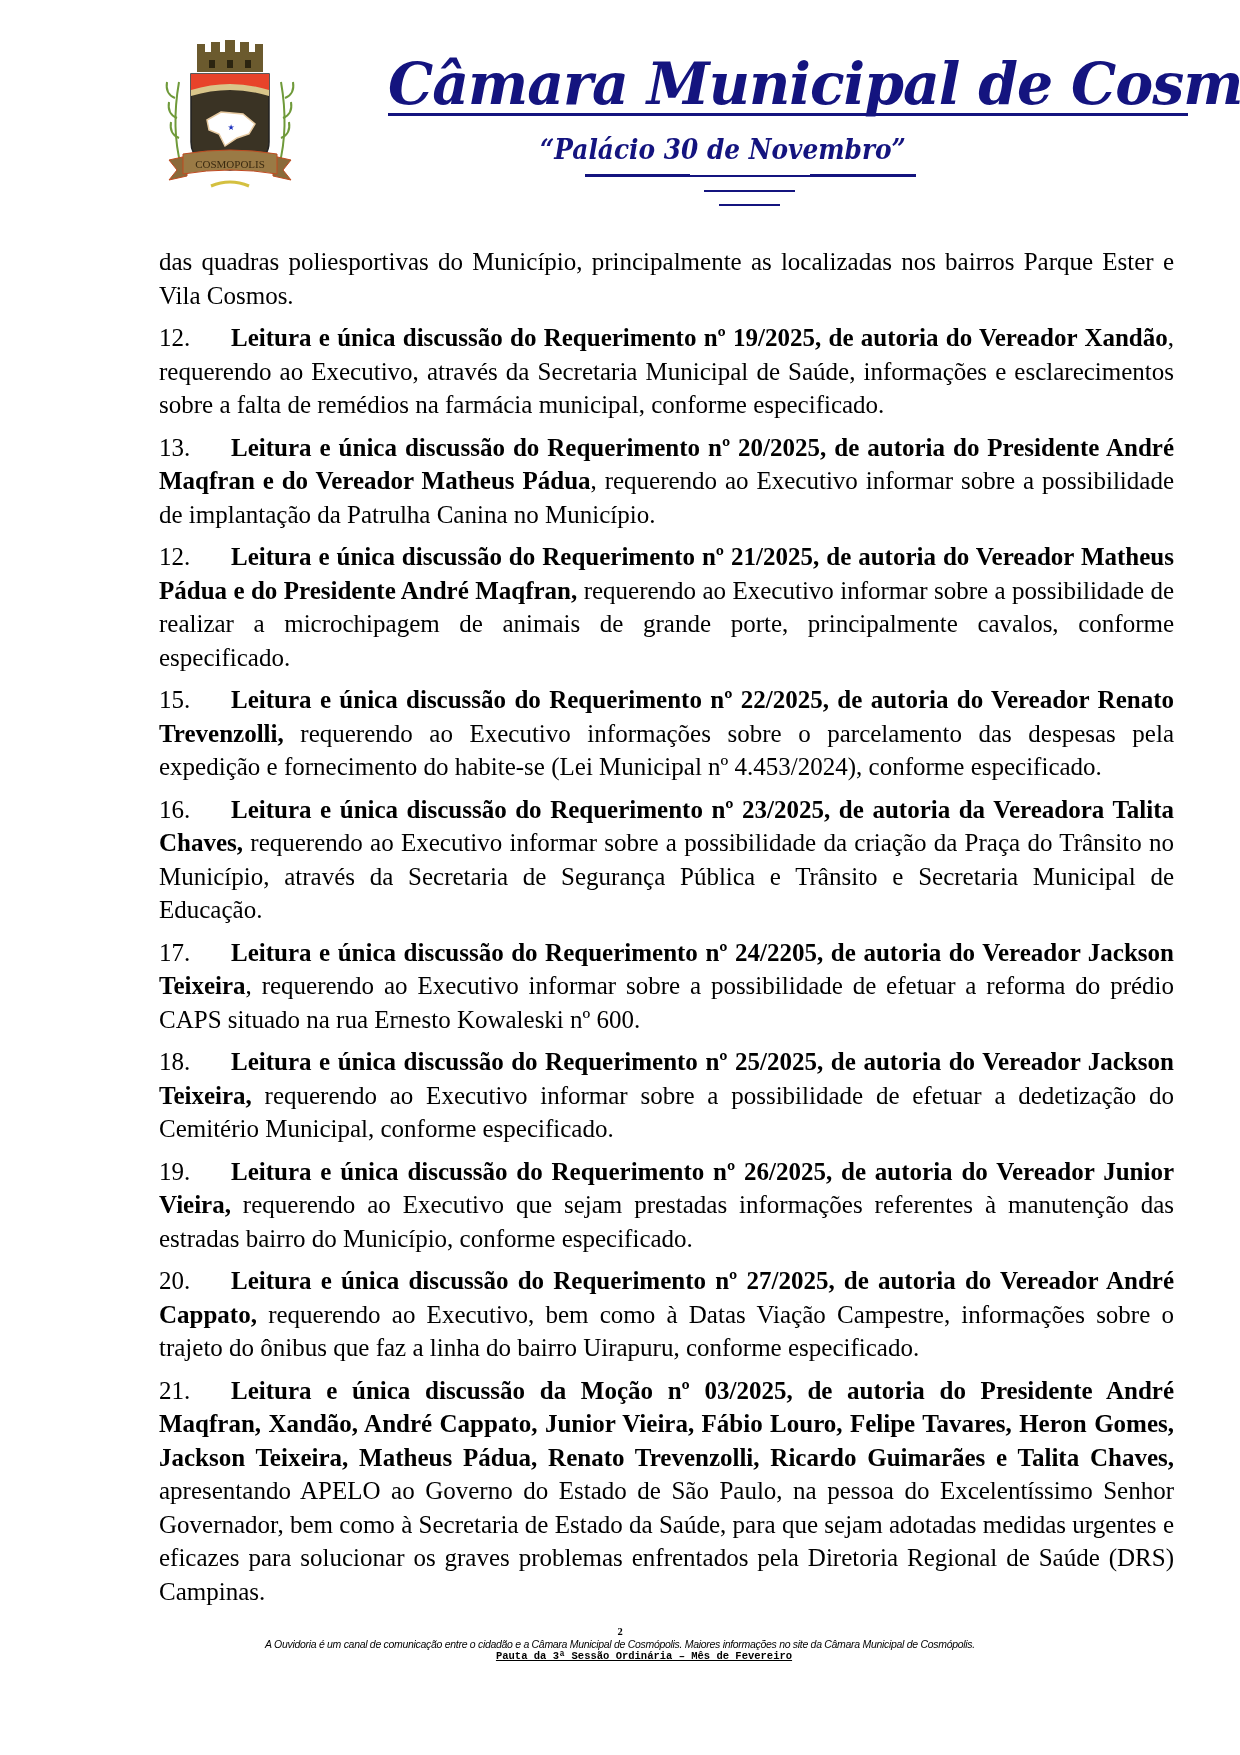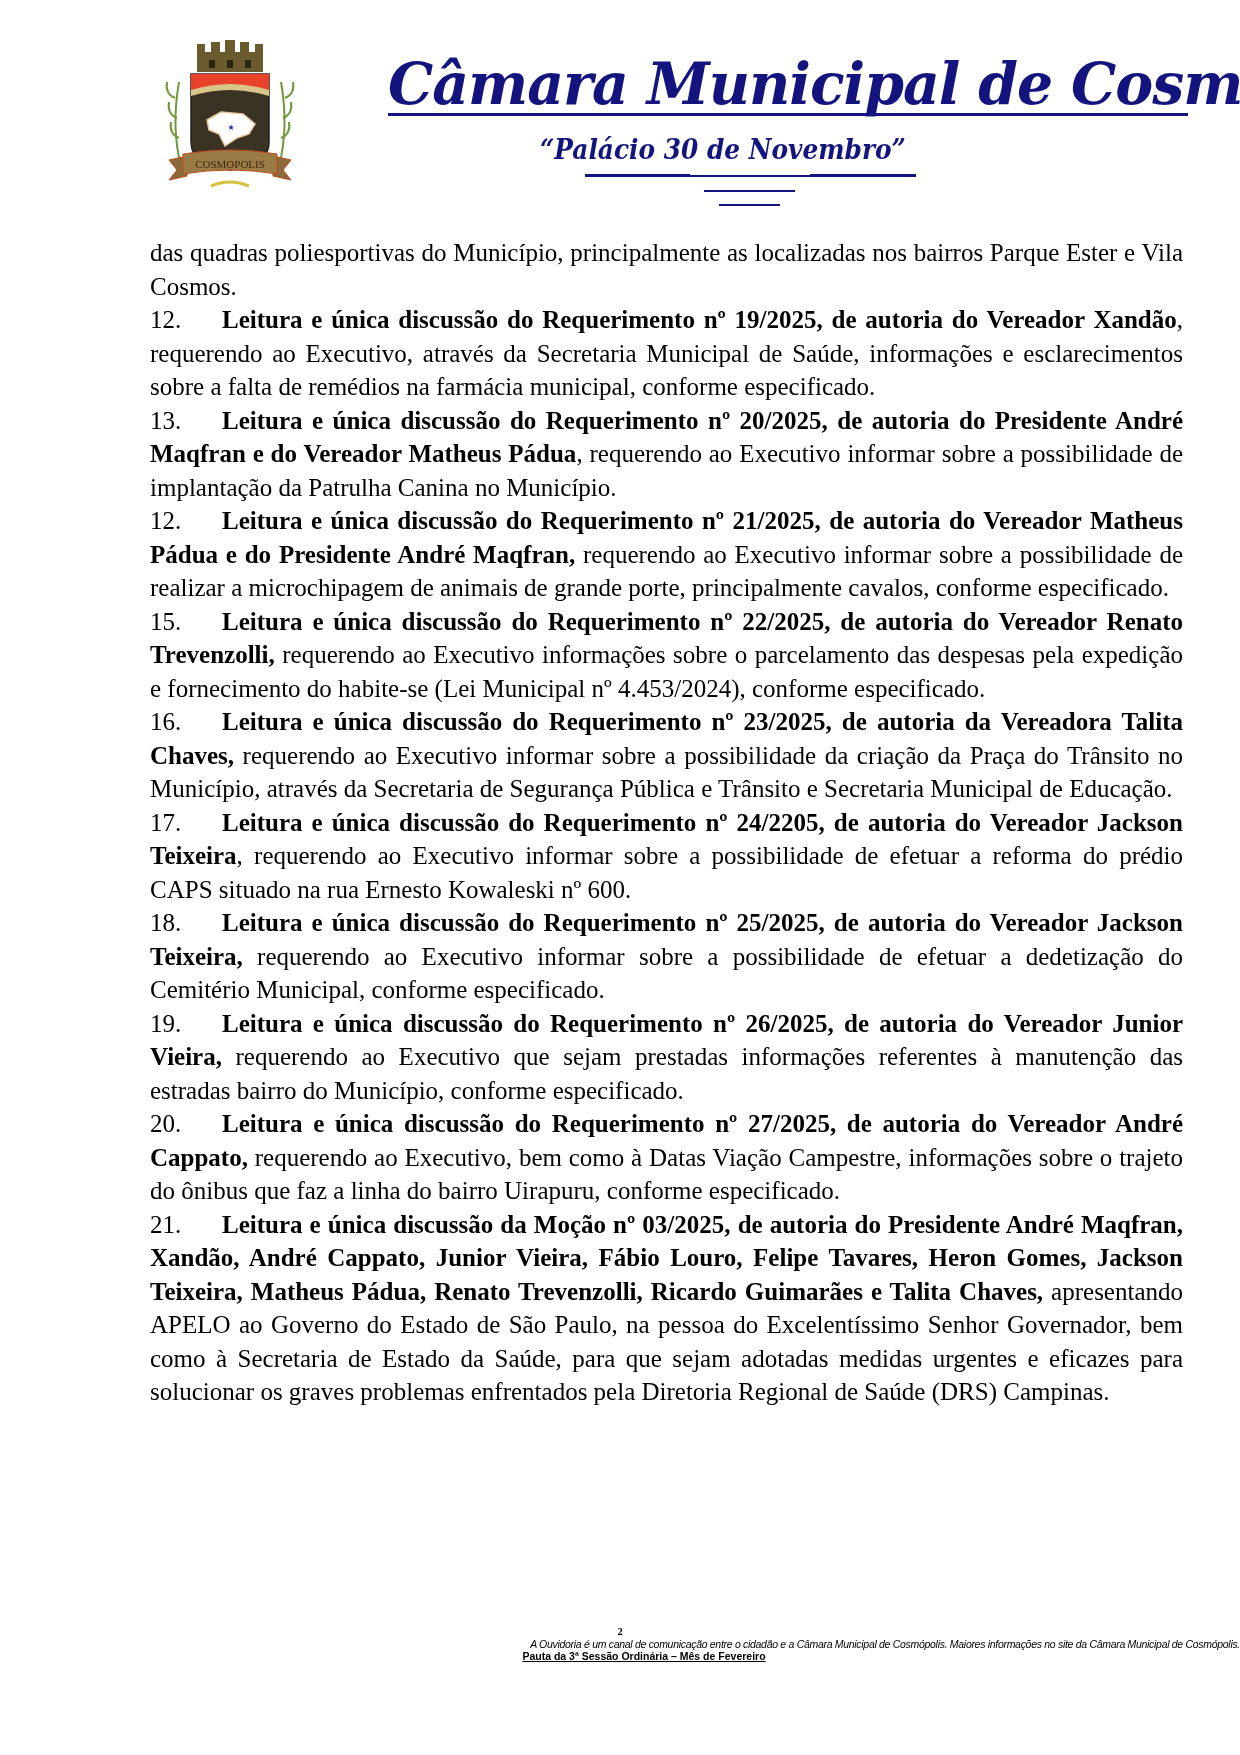--- a/index.html
+++ b/index.html
@@ -3,26 +3,26 @@
 <meta charset="utf-8">
 <style>
   html, body { margin: 0; padding: 0; background: #ffffff; }
   body { width: 1240px; height: 1755px; position: relative; overflow: hidden; font-family: "Liberation Serif", serif; color: #000; }
   .logo { position: absolute; left: 163px; top: 38px; width: 134px; height: 158px; }
   .title { position: absolute; left: 388px; top: 52px; width: 800px; font-family: "DejaVu Serif", serif; font-style: italic; font-weight: bold; font-size: 58px; color: #14147f; letter-spacing: -1px; white-space: nowrap; line-height: 64px; transform: scaleX(0.98); transform-origin: left top; }
   .title-underline { position: absolute; left: 388px; top: 113px; width: 800px; height: 3px; background: #14147f; }
   .subtitle { position: absolute; left: 540px; top: 134px; font-family: "DejaVu Serif", serif; font-style: italic; font-weight: bold; font-size: 27px; color: #14147f; white-space: nowrap; transform: scaleX(0.92); transform-origin: left top; }
   .rule { position: absolute; background: #14147f; }
   .body-text { position: absolute; left: 150px; top: 236px; width: 1033px; font-size: 25px; line-height: 33.5px; text-align: justify; }
-  .body-text p { margin: 0; }
+  .body-text p { margin: 9px; }
   .item-num { display: inline-block; width: 72px; font-family: Liberation Serif, serif; }
   .footer { position: absolute; left: 0; top: 1626px; width: 1240px; text-align: center; font-size: 10.5px; line-height: 12px; }
   .footer .page-num { font-family: "Liberation Serif", serif; font-weight: bold; }
-  .footer .ouvidoria { font-family: "Liberation Sans", sans-serif; font-style: italic; letter-spacing: -0.3px; text-align: right; }
-  .footer .u { font-family: Liberation Sans, sans-serif; font-weight: bold; text-decoration: underline; margin-left: 48px; }
+  .footer .ouvidoria { font-family: "Liberation Sans", sans-serif; font-style: italic; letter-spacing: -0.3px; }
+  .footer .u { font-family: Liberation Mono, monospace; font-weight: bold; text-decoration: underline; margin-left: 48px; }
 </style>
 </head>
 <body>
 
 <div>
   <svg class="logo" viewBox="0 0 134 158">
 
     <g>
       <rect x="34" y="14" width="66" height="20" fill="#6b5a2e"></rect>
       <rect x="34" y="6" width="8" height="10" fill="#6b5a2e"></rect>

